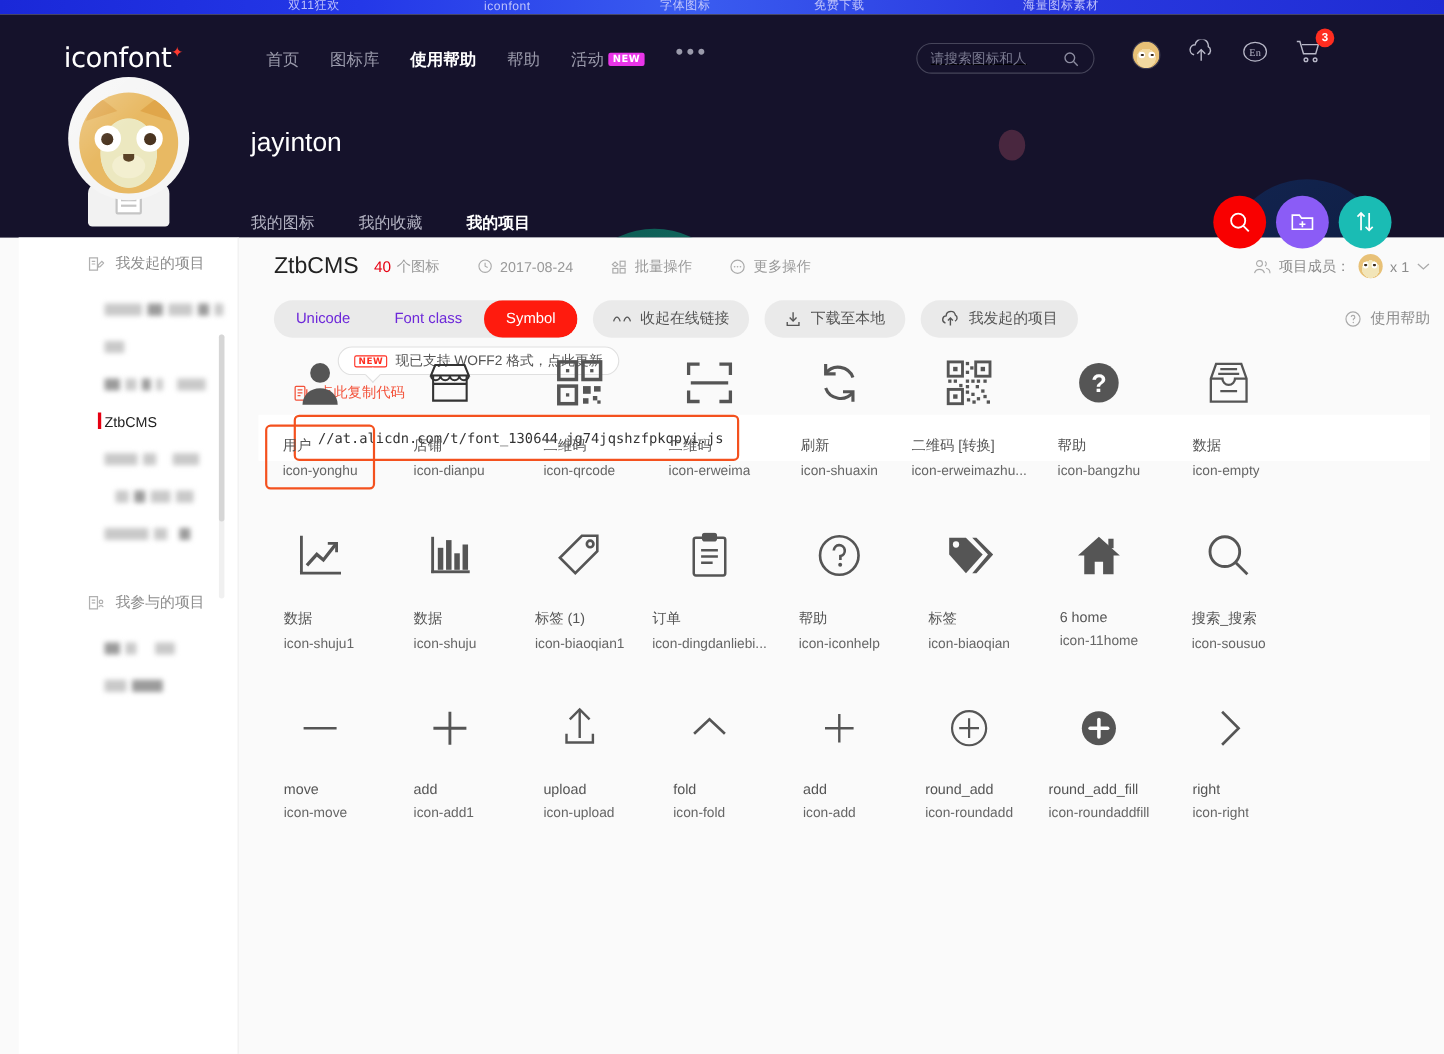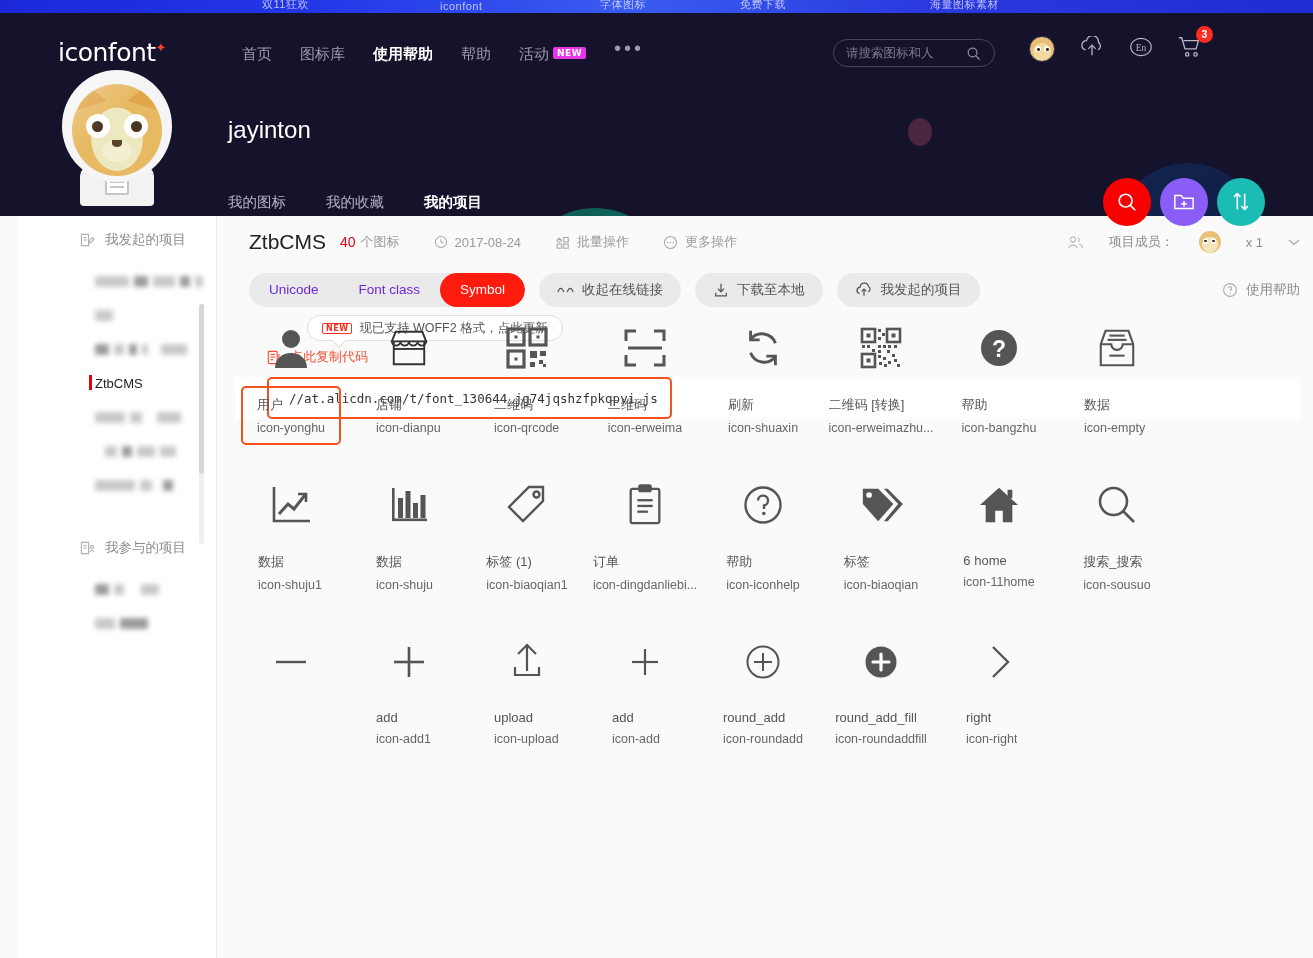--- a/index.html
+++ b/index.html
@@ -60,21 +60,21 @@
     display: inline-block; background: #e935e9; color: #fff;
     font-size: 9px; font-weight: bold; padding: 1px 4px; margin-left: 4px;
     border-radius: 2px; vertical-align: 3px; letter-spacing: .5px;
     font-family: "DejaVu Sans", sans-serif;
   }
   .nav-dots { color: #9a9aab; font-size: 20px; letter-spacing: 3px; padding: 0 14px; margin-top: -4px; cursor: pointer; }
 
   .search-box {
     position: absolute; right: 318px; top: 26px;
     width: 162px; height: 28px; border: 1px solid #46455a;
-    border-radius: 15px; display: flex; align-items: center; padding: 0 12px;
+    border-radius: 15px; display: flex; align-items: center; padding: 0 12px; text-decoration: underline;
   }
   .search-box input {
     background: transparent; border: none; outline: none; color: #cfcfe0;
     font-size: 12.5px; width: 120px; font-family: "Liberation Sans", sans-serif;
   }
   .search-box input::placeholder { color: #7a7a90; }
   .hdr-icons { position: absolute; right: 110px; top: 22px; display: flex; align-items: center; gap: 24px; }
   .hdr-ico { cursor: pointer; position: relative; }
   .avatar-sm {
     width: 26px; height: 26px; border-radius: 50%;
@@ -220,21 +220,21 @@
     display: flex; align-items: center; height: 52px; padding: 0 30px 0 32px; gap: 0;
   }
   .proj-title { font-size: 21px; color: #222; font-weight: 500; }
   .proj-count { color: #e60012; font-size: 14px; margin-left: 14px; }
   .proj-count-lbl { color: #999; font-size: 13px; margin-left: 5px; }
   .proj-meta {
     display: flex; align-items: center; gap: 7px; color: #999; font-size: 13px;
     margin-left: 34px; cursor: pointer;
   }
   .proj-members {
-    margin-left: auto; display: flex; align-items: center; gap: 25px;
+    margin-left: auto; display: flex; align-items: center; gap: 7px;
     color: #8c8c8c; font-size: 13px; cursor: pointer;
   }
   .mem-av {
     width: 22px; height: 22px; border-radius: 50%;
     background: radial-gradient(circle at 50% 62%, #f2e5b8 0 45%, #e8c177 46% 100%);
     position: relative; overflow: hidden;
   }
   .mem-av::before {
     content: ''; position: absolute; left: 4px; top: 7px; width: 5.5px; height: 5.5px;
     border-radius: 50%; background: #fff; box-shadow: 8px 0 0 #fff;
@@ -920,20 +920,24 @@
       <div class="icon-code">icon-sousuo</div>
     </div>
   </div>
 
   <div class="icon-cell">
     <div class="icon-glyph">
       <svg width="42" height="42" viewBox="0 0 42 42" stroke="#555" stroke-width="2.4">
         <line x1="6" y1="21" x2="36" y2="21"></line>
       </svg>
     </div>
+    <div class="label-wrap">
+      <div class="icon-name">move</div>
+      <div class="icon-code">icon-move</div>
+    </div>
   </div>
 
   <div class="icon-cell">
     <div class="icon-glyph">
       <svg width="42" height="42" viewBox="0 0 42 42" stroke="#555" stroke-width="2.6">
         <line x1="21" y1="6" x2="21" y2="36"></line>
           <line x1="6" y1="21" x2="36" y2="21"></line>
       </svg>
     </div>
     <div class="label-wrap">
@@ -949,20 +953,31 @@
           <polyline points="12,13 21,4 30,13"></polyline>
         <polyline points="9,26 9,34 33,34 33,26"></polyline>
       </svg>
     </div>
     <div class="label-wrap">
       <div class="icon-name">upload</div>
       <div class="icon-code">icon-upload</div>
     </div>
   </div>
 
+  <div class="icon-cell">
+    <div class="icon-glyph">
+      <svg width="42" height="42" viewBox="0 0 42 42" fill="none" stroke="#555" stroke-width="2.4">
+        <polyline points="7,26 21,13 35,26"></polyline>
+      </svg>
+    </div>
+    <div class="label-wrap">
+      <div class="icon-name">fold</div>
+      <div class="icon-code">icon-fold</div>
+    </div>
+  </div>
 
   <div class="icon-cell">
     <div class="icon-glyph">
       <svg width="42" height="42" viewBox="0 0 42 42" stroke="#555" stroke-width="2.2">
         <line x1="21" y1="8" x2="21" y2="34"></line>
           <line x1="8" y1="21" x2="34" y2="21"></line>
       </svg>
     </div>
     <div class="label-wrap">
       <div class="icon-name">add</div>

